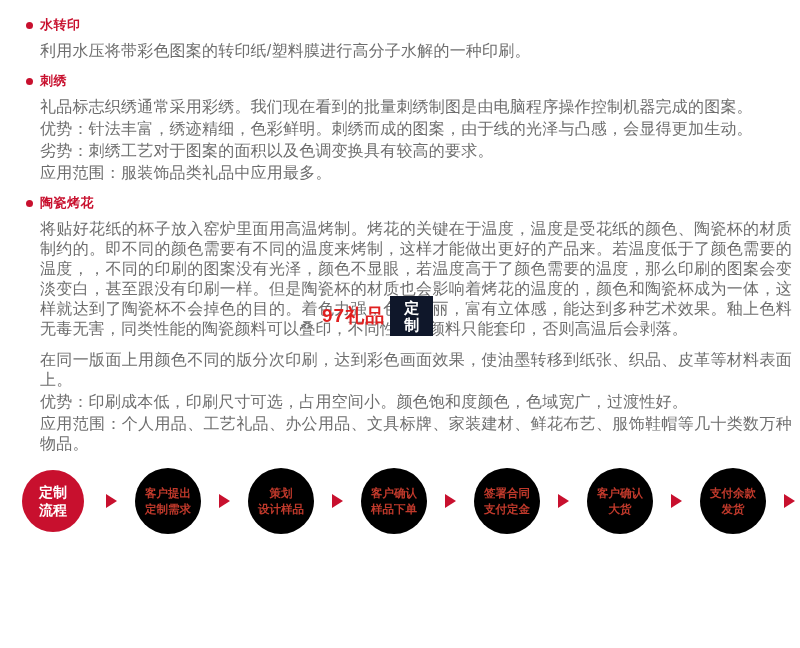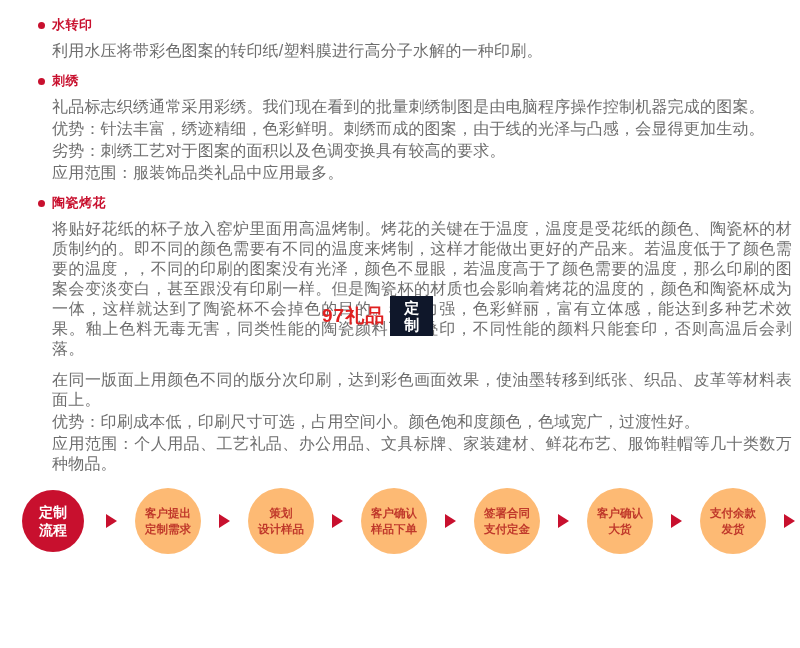--- a/index.html
+++ b/index.html
@@ -18,21 +18,20 @@
   .page {
     position: relative;
     width: 800px;
     height: 648px;
     padding: 0;
     box-sizing: border-box;
   }
   .section {
     padding: 0 8px 0 26px;
     margin-bottom: 11px;
-    margin-left: 12px;
   }
   .sec-head {
     display: flex;
     align-items: center;
     gap: 7px;
     margin-bottom: 7px;
   }
   .bullet {
     width: 7px;
     height: 7px;
@@ -111,21 +110,21 @@
     font-size: 14px;
     font-weight: bold;
     line-height: 18px;
     flex: 0 0 auto;
     margin-right: 4px;
   }
   .flow-step {
     width: 66px;
     height: 66px;
     border-radius: 50%;
-    background: #fdba74;
+    background: #000000;
     color: #c0392b;
     display: flex;
     flex-direction: column;
     align-items: center;
     justify-content: center;
     font-size: 11.5px;
     line-height: 16px;
     font-weight: bold;
     flex: 0 0 auto;
     text-align: center;

